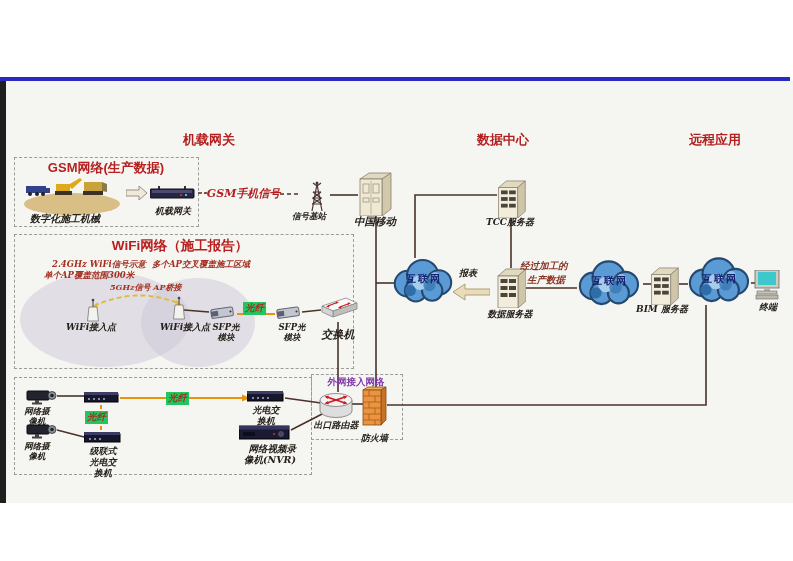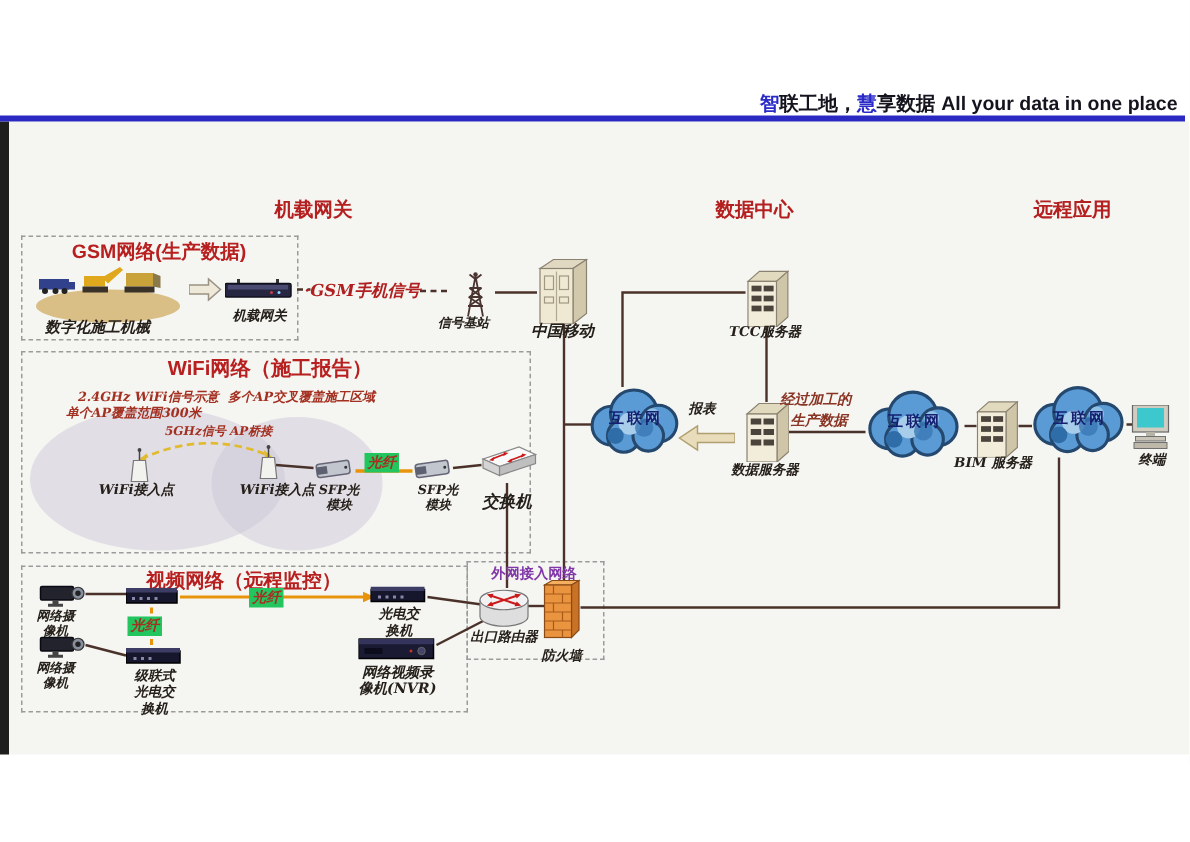--- a/index.html
+++ b/index.html
@@ -34,23 +34,20 @@
 </style>
 </head>
 <body>
 
 <div class="slide">
 
   <div class="abs content-bg"></div>
   <div class="abs edge-bar"></div>
   <div class="abs blue-rule"></div>
 
-  <div class="abs brand">
-    <span class="b-blue">智</span><span class="b-dark">联工地，</span><span class="b-blue">慧</span><span class="b-dark">享数据</span><span class="b-en">All your data in one place</span>
-  </div>
 
 
   <div class="abs colhead" style="left:183px;top:131px;">机载网关</div>
   <div class="abs colhead" style="left:477px;top:131px;">数据中心</div>
   <div class="abs colhead" style="left:689px;top:131px;">远程应用</div>
 
   <div class="abs dashedbox" style="left:14px;top:157px;width:183px;height:68px;"></div>
   <div class="abs dashedbox" style="left:14px;top:234px;width:338px;height:133px;"></div>
   <div class="abs dashedbox" style="left:14px;top:377px;width:296px;height:96px;"></div>
   <div class="abs dashedbox" style="left:311px;top:374px;width:90px;height:64px;"></div>
@@ -222,21 +219,20 @@
           <line x1="20" y1="11" x2="29" y2="7.5"></line>
       </g>
       <polygon points="6,10.8 9.5,8.6 9,11.4" fill="#cc1818"></polygon>
         <polygon points="19,6 15.5,8.2 16,5.4" fill="#cc1818"></polygon>
       <polygon points="18,11.8 21.5,9.6 21,12.4" fill="#cc1818"></polygon>
         <polygon points="31,7 27.5,9.2 28,6.4" fill="#cc1818"></polygon>
     </svg>
   </div>
   <div class="abs lbl" style="left:314px;top:328px;width:48px;font-size:11px;">交换机</div>
 
-  <div class="abs boxtitle" style="left:90px;top:378px;width:145px;">视频网络（远程监控）</div>
 
   <div class="abs" style="left:25px;top:388px;">
     <svg width="32" height="17" viewBox="0 0 32 17">
       <rect x="2" y="3" width="22" height="9" rx="1" fill="#23232e" stroke="#0a0a12"></rect>
       <circle cx="27" cy="7.5" r="4" fill="#8890a0" stroke="#333" stroke-width="0.8"></circle>
       <circle cx="27" cy="7.5" r="1.8" fill="#222"></circle>
       <rect x="10" y="12" width="4" height="3" fill="#444"></rect>
         <rect x="7" y="14.5" width="10" height="2" fill="#444"></rect>
     </svg>
   </div>
@@ -276,21 +272,21 @@
 
   <div class="abs" style="left:239px;top:424px;">
     <svg width="52" height="17" viewBox="0 0 52 17">
       <rect x="0" y="2" width="50" height="13" fill="#1a1a32" stroke="#000"></rect>
       <rect x="0" y="2" width="50" height="3.5" fill="#34345c"></rect>
       <circle cx="42" cy="10" r="2.5" fill="#44446a" stroke="#666" stroke-width="0.6"></circle>
       <circle cx="35" cy="10" r="1" fill="#cc3030"></circle>
       <rect x="4" y="8" width="12" height="4" fill="#0c0c1c"></rect>
     </svg>
   </div>
-  <div class="abs lbl" style="left:234px;top:443px;width:62px;font-size:9.5px;">
+  <div class="abs lbl" style="left:234px;top:443px;width:62px;font-size:9.5px;text-align:right;">
     <span>网络视频录</span><br>
     <span>像机(NVR)</span>
   </div>
 
   <div class="abs" style="left:25px;top:422px;">
     <svg width="32" height="17" viewBox="0 0 32 17">
       <rect x="2" y="3" width="22" height="9" rx="1" fill="#23232e" stroke="#0a0a12"></rect>
       <circle cx="27" cy="7.5" r="4" fill="#8890a0" stroke="#333" stroke-width="0.8"></circle>
       <circle cx="27" cy="7.5" r="1.8" fill="#222"></circle>
       <rect x="10" y="12" width="4" height="3" fill="#444"></rect>

